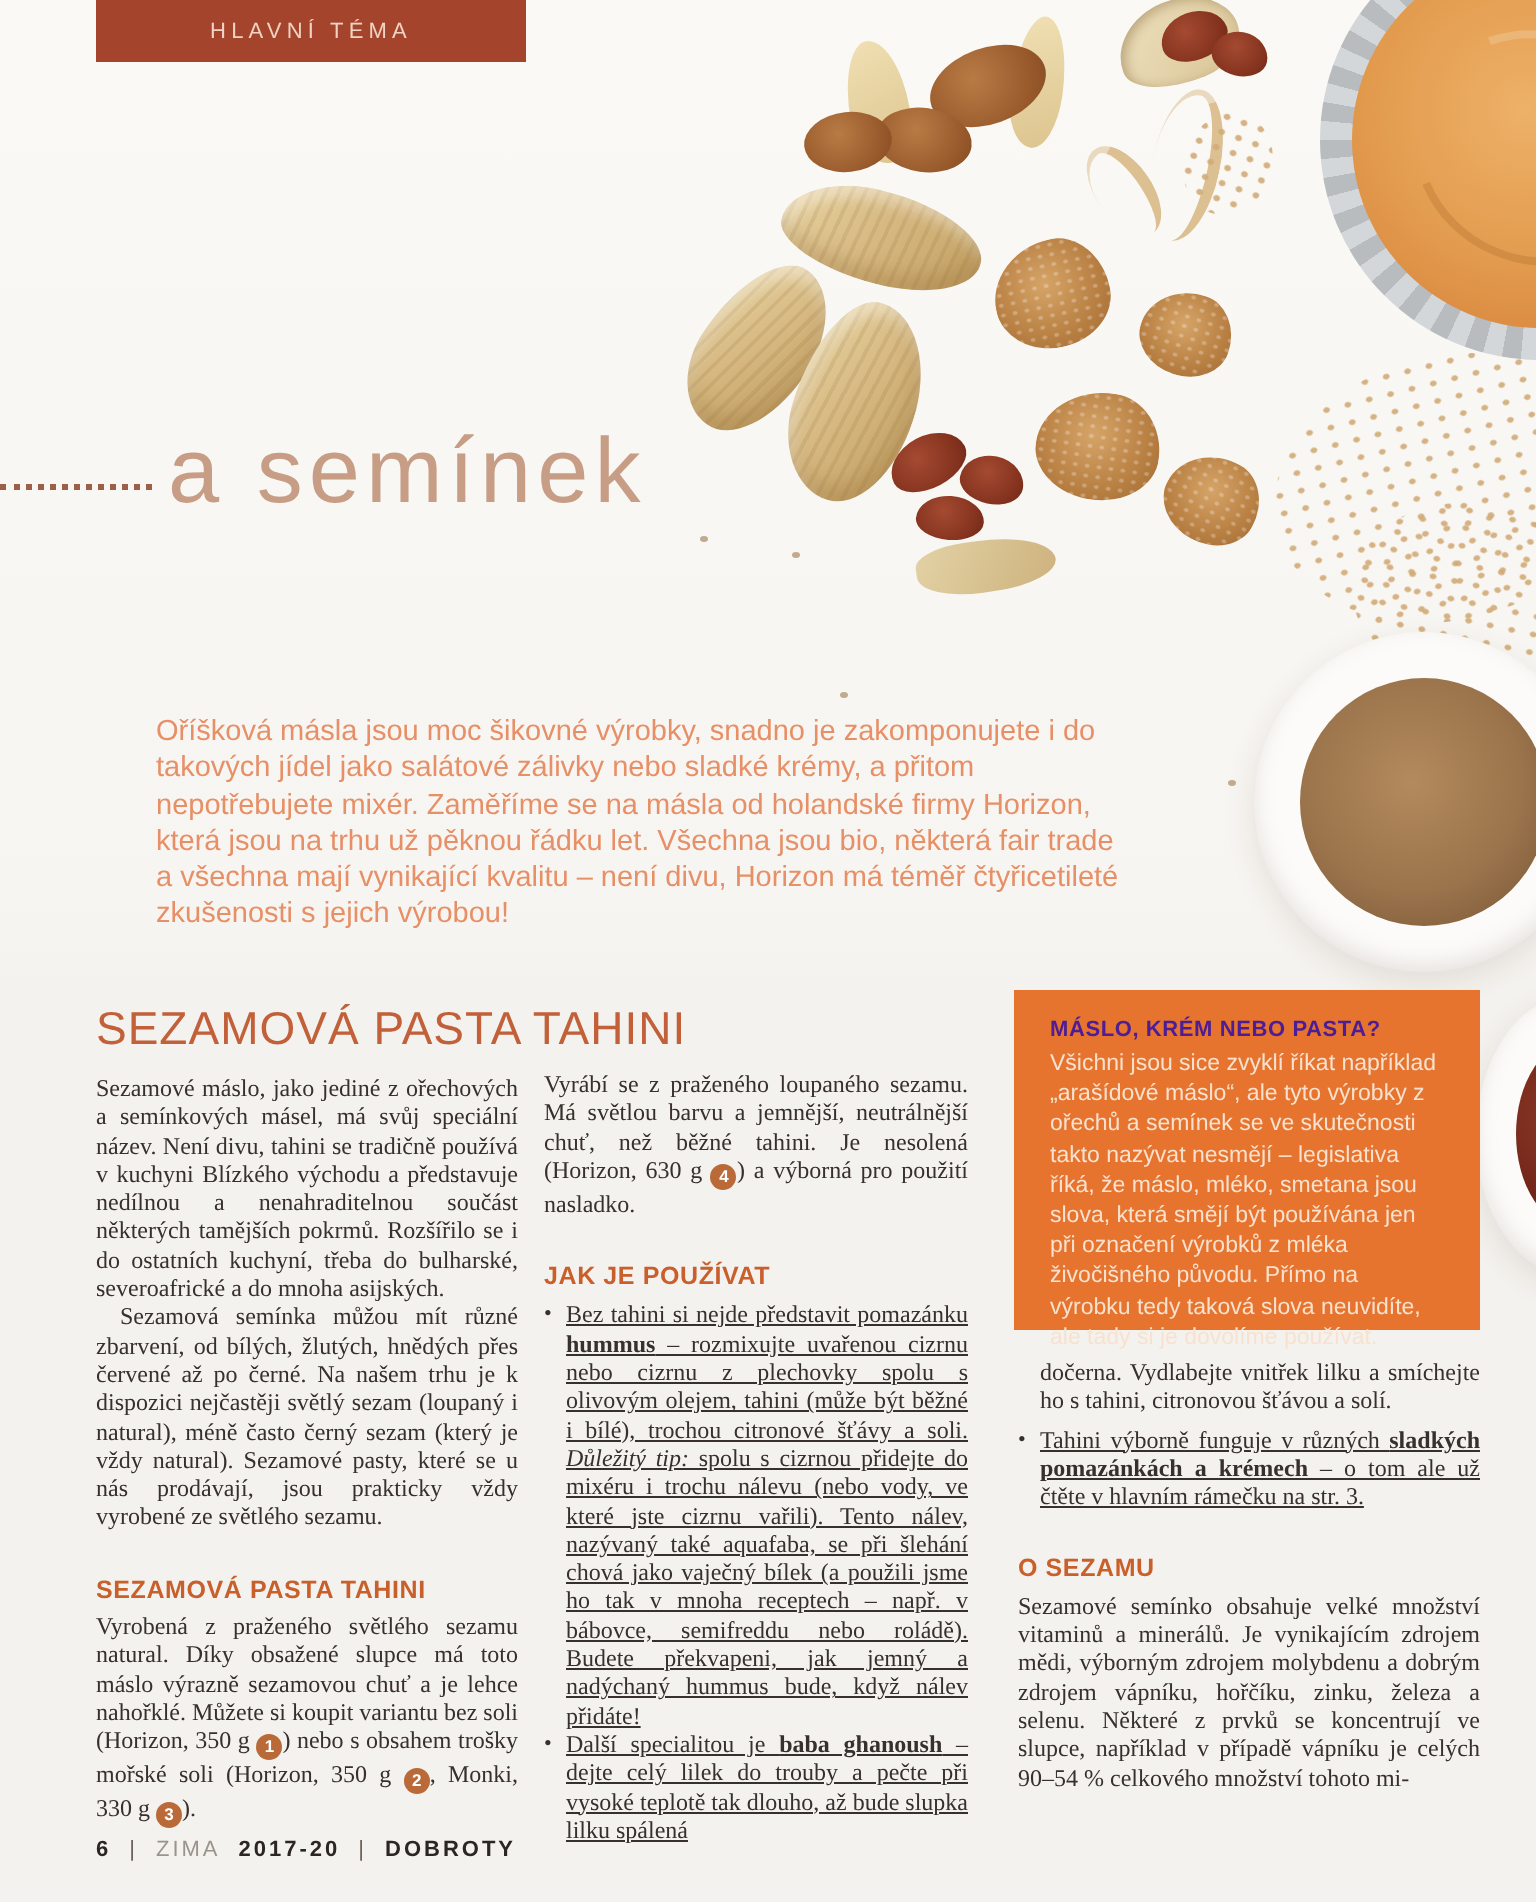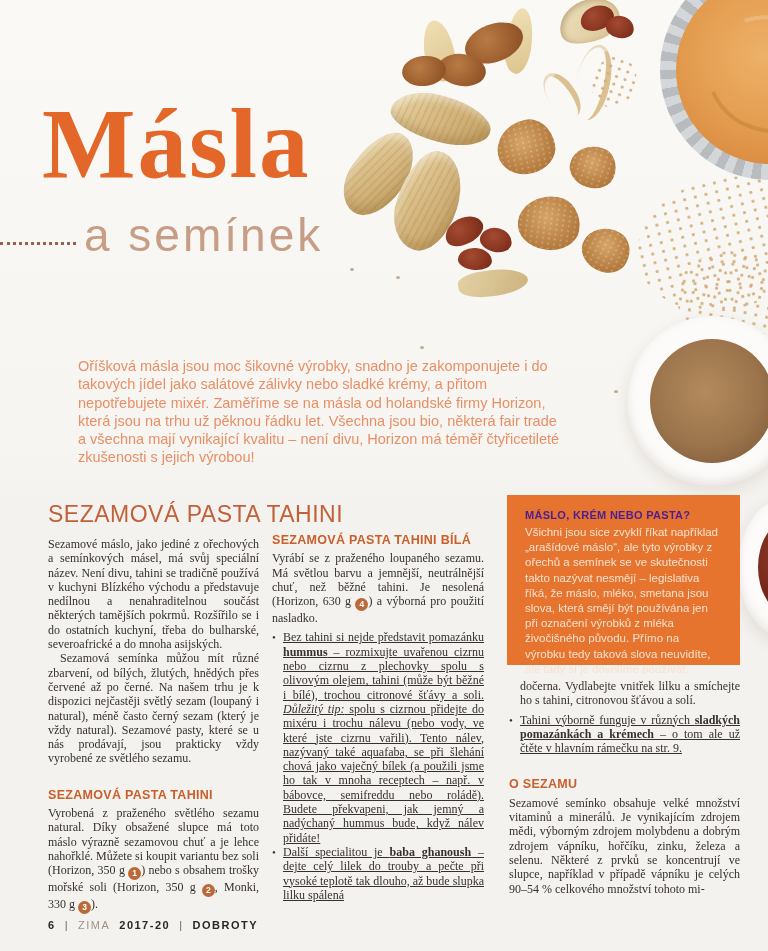--- a/index.html
+++ b/index.html
@@ -105,58 +105,60 @@
 
     <div class="ph bowl-white" style="left:738px;top:498px;width:96px;height:140px"></div>
     <div class="ph reddip-inner" style="left:758px;top:520px;width:62px;height:94px"></div>
 
     <div class="ph speck" style="left:350px;top:268px"></div>
     <div class="ph speck" style="left:396px;top:276px"></div>
     <div class="ph speck" style="left:614px;top:390px"></div>
     <div class="ph speck" style="left:420px;top:346px"></div>
   </div>
 
+  <div class="tag-band">
+    <span>HLAVNÍ TÉMA</span>
+  </div>
 
-  <h1 class="title">Másla</h1>
 
   <div class="dotted"></div>
 
   <div class="subtitle">
     <div>a semínek</div>
   </div>
 
   <p class="lead">Oříšková másla jsou moc šikovné výrobky, snadno je zakomponujete i do takových jídel jako salátové zálivky nebo sladké krémy, a přitom nepotřebujete mixér. Zaměříme se na másla od holandské firmy Horizon, která jsou na trhu už pěknou řádku let. Všechna jsou bio, některá fair trade a všechna mají vynikající kvalitu – není divu, Horizon má téměř čtyřicetileté zkušenosti s jejich výrobou!</p>
 
   <h2 class="section-heading">SEZAMOVÁ PASTA TAHINI</h2>
 
   <div class="col col1">
     <p class="body-p">Sezamové máslo, jako jediné z ořechových a semínkových másel, má svůj speciální název. Není divu, tahini se tradičně používá v kuchyni Blízkého východu a představuje nedílnou a nenahraditelnou součást některých tamějších pokrmů. Rozšířilo se i do ostatních kuchyní, třeba do bulharské, severoafrické a do mnoha asijských.</p>
     <p class="body-p indent">Sezamová semínka můžou mít různé zbarvení, od bílých, žlutých, hnědých přes červené až po černé. Na našem trhu je k dispozici nejčastěji světlý sezam (loupaný i natural), méně často černý sezam (který je vždy natural). Sezamové pasty, které se u nás prodávají, jsou prakticky vždy vyrobené ze světlého sezamu.</p>
     <h3 class="subhead">SEZAMOVÁ PASTA TAHINI</h3>
     <p class="body-p"><span>Vyrobená z praženého světlého sezamu natural. Díky obsažené slupce má toto máslo výrazně sezamovou chuť a je lehce nahořklé. Můžete si koupit variantu bez soli (Horizon, 350 g </span><span class="badge">1</span><span>) nebo s obsahem trošky mořské soli (Horizon, 350 g </span><span class="badge">2</span><span>, Monki, 330 g </span><span class="badge">3</span><span>).</span></p>
   </div>
 
   <div class="col col2">
-    <h3 class="subhead first">SEZAMOVÁ PASTA TAHINI BÍLÁ</h3>
     <p class="body-p"><span>Vyrábí se z praženého loupaného sezamu. Má světlou barvu a jemnější, neutrálnější chuť, než běžné tahini. Je nesolená (Horizon, 630 g </span><span class="badge">4</span><span>) a výborná pro použití nasladko.</span></p>
+    <h3 class="subhead">JAK JE POUŽÍVAT</h3>
     <ul class="blist">
       <li><span>Bez tahini si nejde představit pomazánku </span><span class="bld">hummus</span><span> – rozmixujte uvařenou cizrnu nebo cizrnu z plechovky spolu s olivovým olejem, tahini (může být běžné i bílé), trochou citronové šťávy a soli. </span><span class="itl">Důležitý tip:</span><span> spolu s cizrnou přidejte do mixéru i trochu nálevu (nebo vody, ve které jste cizrnu vařili). Tento nálev, nazývaný také aquafaba, se při šlehání chová jako vaječný bílek (a použili jsme ho tak v mnoha receptech – např. v bábovce, semifreddu nebo roládě). Budete překvapeni, jak jemný a nadýchaný hummus bude, když nálev přidáte!</span></li>
       <li><span>Další specialitou je </span><span class="bld">baba ghanoush</span><span> – dejte celý lilek do trouby a pečte při vysoké teplotě tak dlouho, až bude slupka lilku spálená</span></li>
     </ul>
   </div>
 
   <div class="info-box">
     <h3>MÁSLO, KRÉM NEBO PASTA?</h3>
     <p>Všichni jsou sice zvyklí říkat například „arašídové máslo“, ale tyto výrobky z ořechů a semínek se ve skutečnosti takto nazývat nesmějí – legislativa říká, že máslo, mléko, smetana jsou slova, která smějí být používána jen při označení výrobků z mléka živočišného původu. Přímo na výrobku tedy taková slova neuvidíte, ale tady si je dovolíme používat.</p>
   </div>
 
   <div class="col col3">
     <p class="body-p cont">dočerna. Vydlabejte vnitřek lilku a smíchejte ho s tahini, citronovou šťávou a solí.</p>
     <ul class="blist">
-      <li><span>Tahini výborně funguje v různých </span><span class="bld">sladkých pomazánkách a krémech</span><span> – o tom ale už čtěte v hlavním rámečku na str. 9.</span></li>
+      <li><span>Tahini výborně funguje v různých </span><span class="bld">sladkých pomazánkách a krémech</span><span> – o tom ale už čtěte v hlavním rámečku na str. 3.</span></li>
     </ul>
     <h3 class="subhead">O SEZAMU</h3>
     <p class="body-p">Sezamové semínko obsahuje velké množství vitaminů a minerálů. Je vynikajícím zdrojem mědi, výborným zdrojem molybdenu a dobrým zdrojem vápníku, hořčíku, zinku, železa a selenu. Některé z prvků se koncentrují ve slupce, například v případě vápníku je celých 90–54 % celkového množství tohoto mi-</p>
   </div>
 
   <div class="footer">
     <span>6</span>
     <span class="sep">|</span>
     <span class="season">ZIMA</span>
     <span>2017-20</span>

